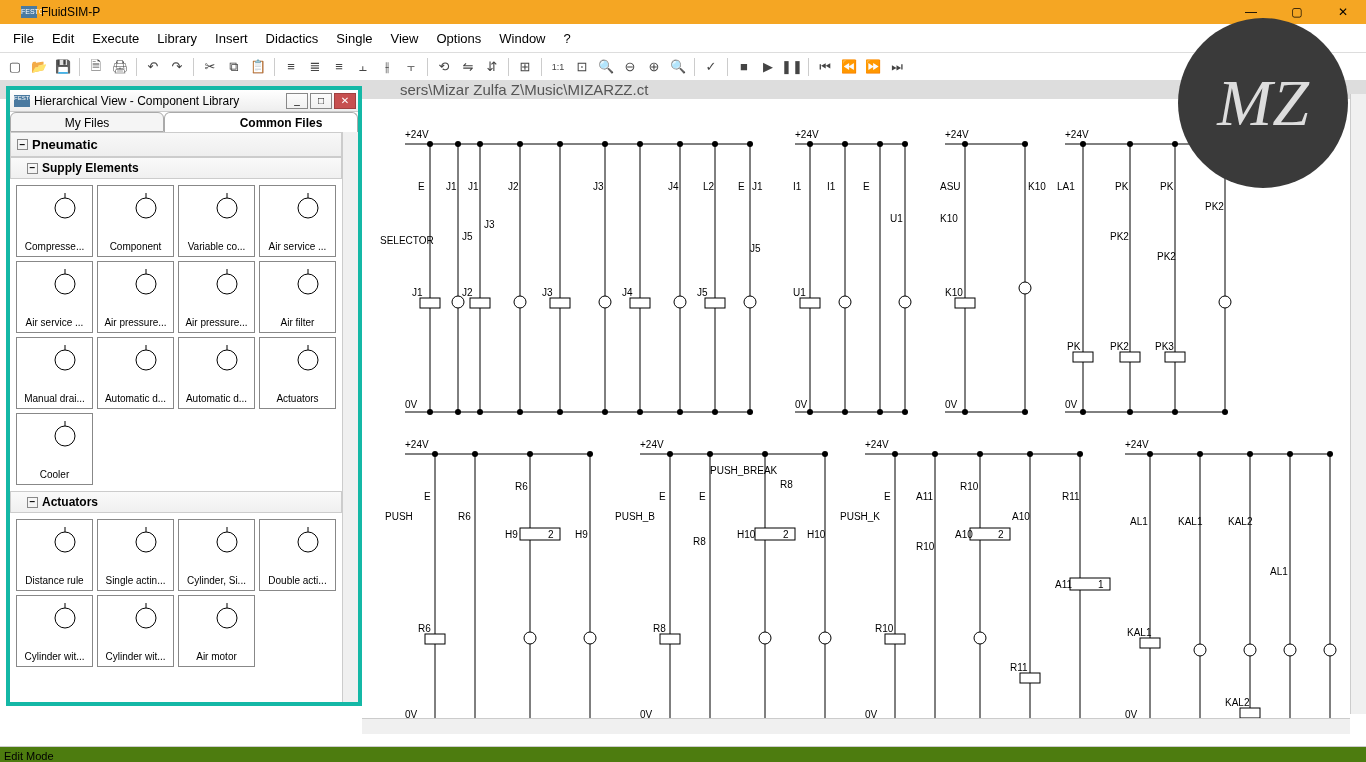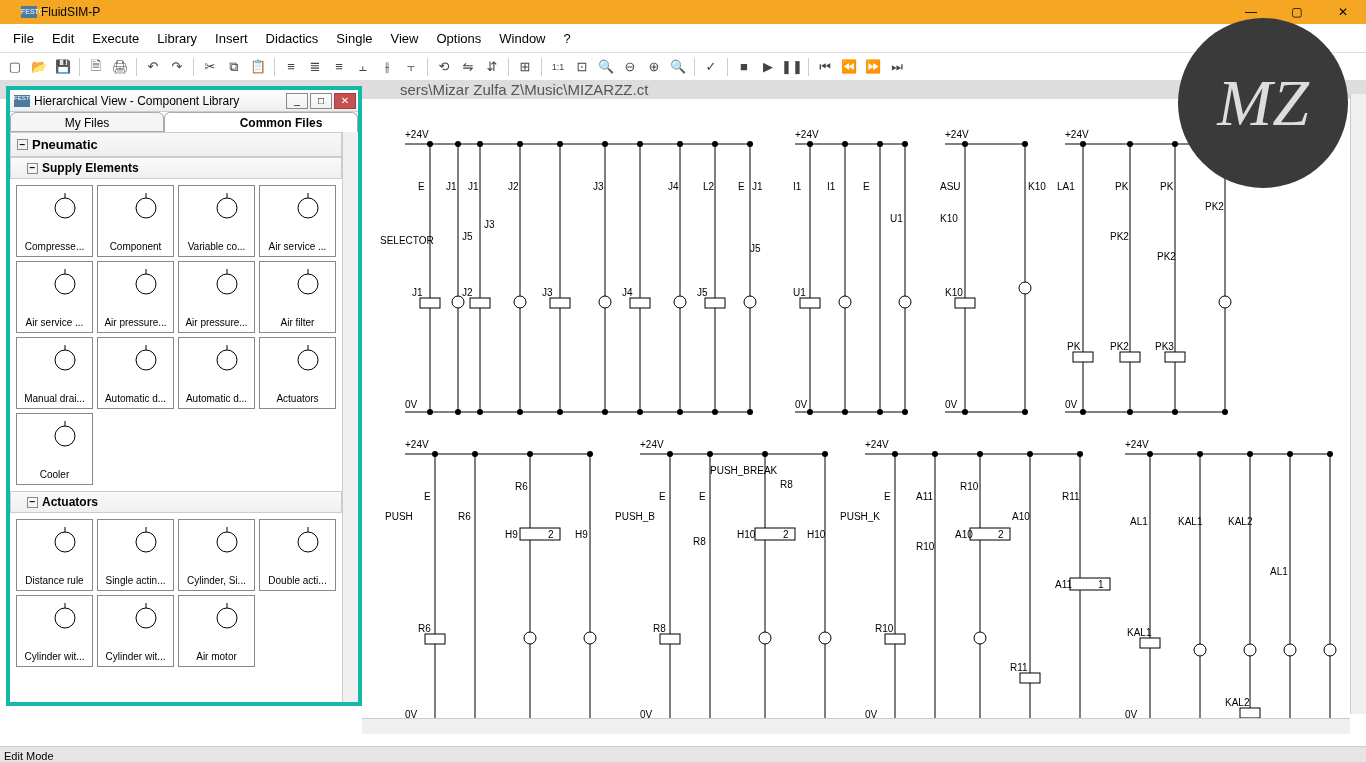--- a/index.html
+++ b/index.html
@@ -41,21 +41,21 @@
 .minus-box { width: 11px; height: 11px; border: 1px solid #888; display: flex; align-items: center; justify-content: center; font-size: 10px; line-height: 1; }
 .comp-grid { display: grid; grid-template-columns: repeat(4, 1fr); gap: 4px; padding: 6px; }
 .comp-cell { border: 1px solid #888; height: 72px; display: flex; flex-direction: column; align-items: flex-end; justify-content: space-between; padding: 4px 2px; font-size: 10px; text-align: center; }
 .comp-icon { width: 50px; height: 36px; display: flex; align-items: center; justify-content: center; }
 .comp-label { white-space: nowrap; overflow: hidden; text-overflow: ellipsis; width: 100%; }
 
 
 .canvas { position: absolute; left: 380px; top: 94px; right: 10px; height: 620px; background: #fff; overflow: hidden; font-size: 10px; margin-top: 16px; }
 .canvas-scroll-v { position: absolute; right: 0; top: 94px; width: 16px; height: 620px; background: #f0f0f0; border-left: 1px solid #ccc; }
 .canvas-scroll-h { position: absolute; left: 362px; bottom: 28px; right: 16px; height: 16px; background: #f0f0f0; border-top: 1px solid #ccc; }
-.status-bar { position: absolute; left: 0; right: 0; bottom: 0; height: 16px; background: #e5e5e5; font-size: 11px; padding-left: 4px; line-height: 18px; border-top: 1px solid #ccc; }
+.status-bar { position: absolute; left: 0; right: 0; bottom: 0; height: 16px; background: #4d7c0f; font-size: 11px; padding-left: 4px; line-height: 18px; border-top: 1px solid #ccc; }
 
 .circuit-block { position: absolute; }
 .cwire { stroke: #000; stroke-width: 1; fill: none; }
 .node { fill: #000; }
 .clabel { font-size: 10px; font-family: Arial; }
 .cbox { stroke: #000; stroke-width: 1; fill: #fff; }
 
 
 .ml-badge { position: absolute; right: 18px; top: 18px; width: 170px; height: 170px; border-radius: 50%; background: #3a3a3a; display: flex; align-items: center; justify-content: center; color: #ddd; font-size: 66px; font-style: italic; font-family: "Brush Script MT", cursive; z-index: 10; text-align: right; }
 </style>

